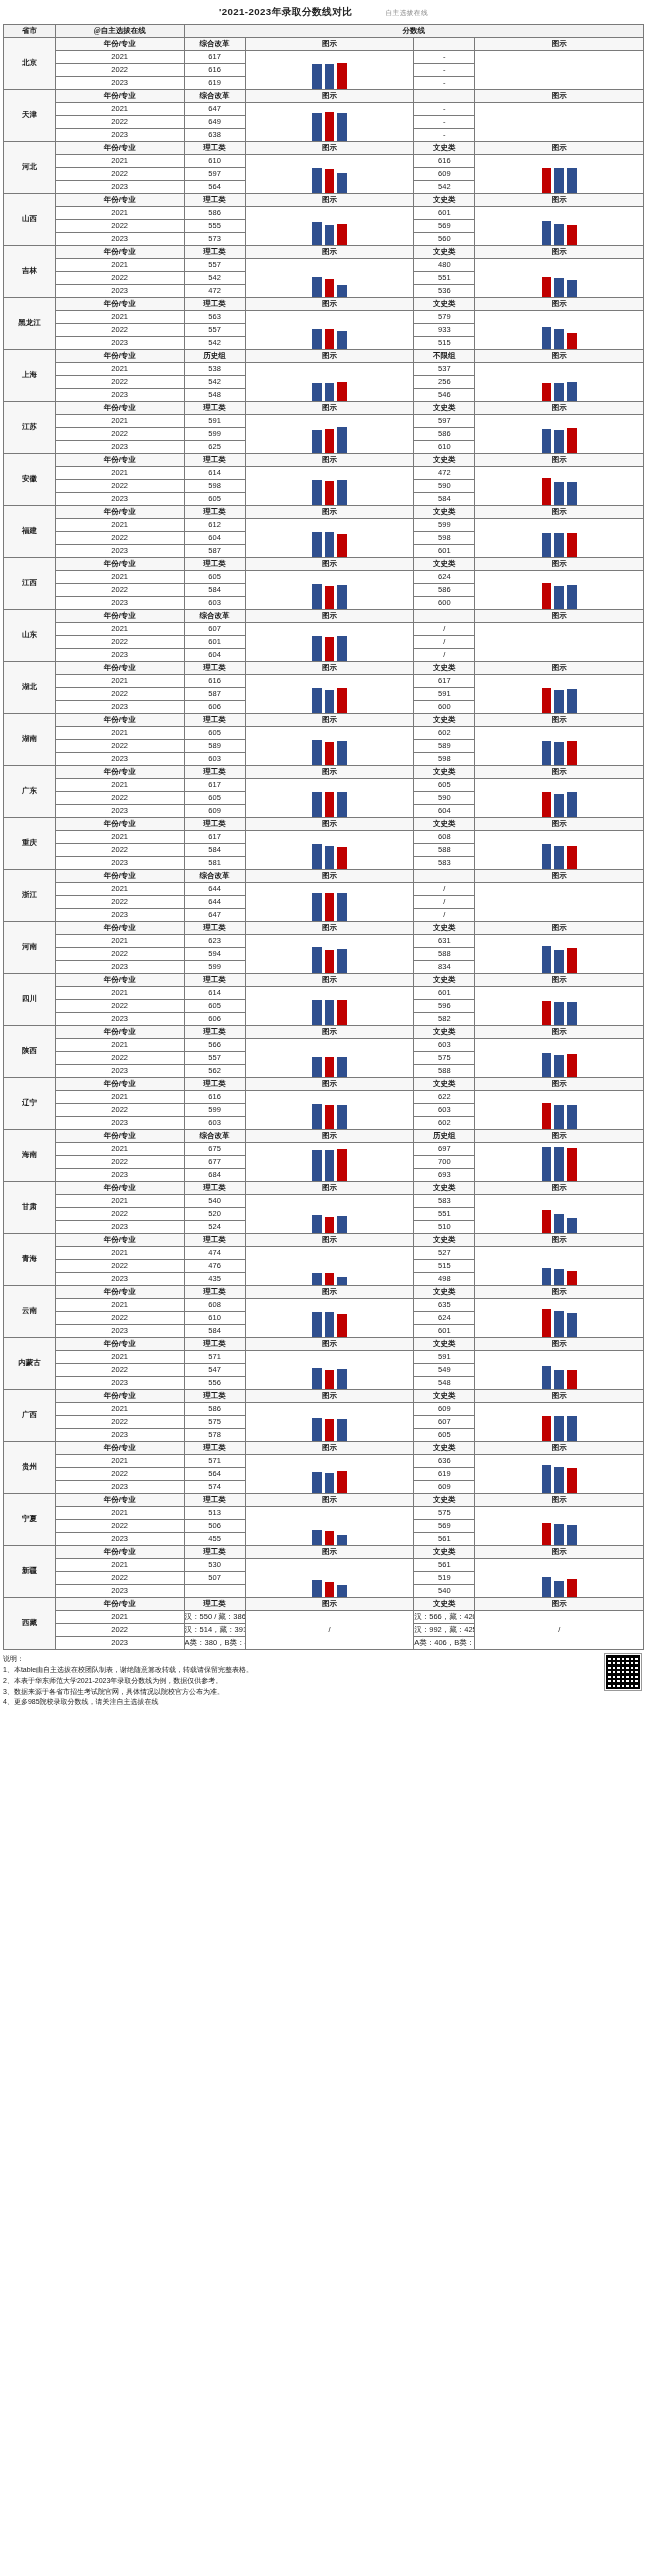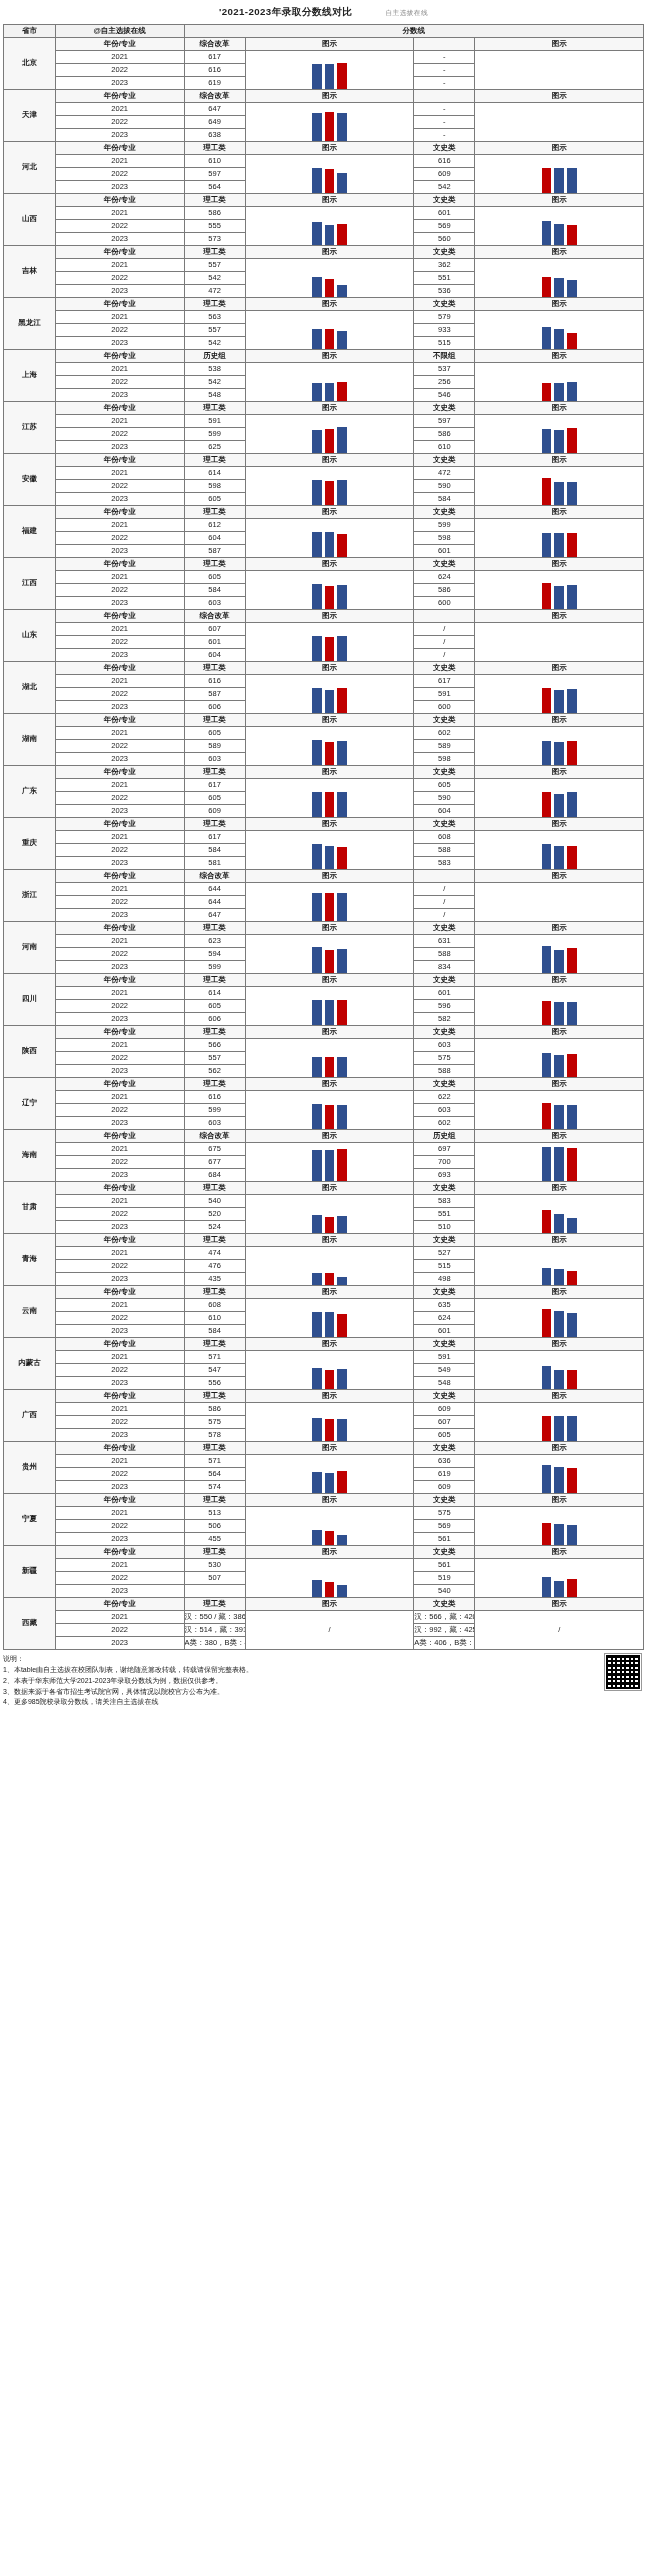--- a/index.html
+++ b/index.html
@@ -45,20 +45,21 @@
   .col-year { width: 97px; }
   .col-sc1 { width: 46px; }
   .col-ch1 { width: 127px; }
   .col-sc2 { width: 46px; }
   .col-ch2 { width: 127px; }
   thead th {
     background: #f2f2f2;
     font-weight: bold;
     font-size: 8.2px;
     height: 15px;
+    font-family: Liberation Serif, serif;
   }
   .sub-head td {
     background: #f7f7f7;
     font-weight: bold;
     font-size: 7.5px;
   }
   .prov {
     font-weight: bold;
     font-size: 9px;
     background: #fff;
@@ -281,21 +282,21 @@
         <tr>
           <td>2021</td>
           <td>557</td>
           <td class="chart-cell" rowspan="3">
             <div class="bars">
               <div class="bar" style="height:19.4px"></div>
               <div class="bar red" style="height:18px"></div>
               <div class="bar" style="height:11.2px"></div>
             </div>
           </td>
-          <td>362</td>
+          <td>480</td>
           <td class="chart-cell" rowspan="3">
             <div class="bars">
               <div class="bar red" style="height:19.4px"></div>
               <div class="bar" style="height:18.6px"></div>
               <div class="bar" style="height:17px"></div>
             </div>
           </td>
         </tr>
         <tr>
           <td>2022</td>

